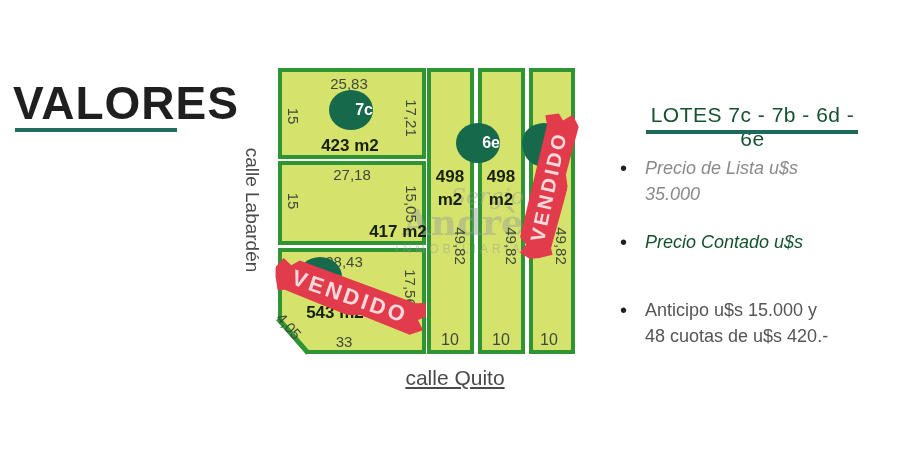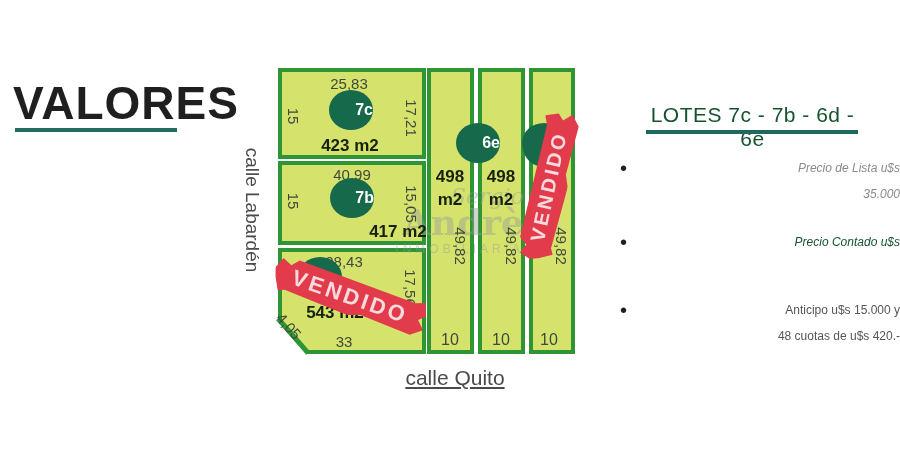--- a/index.html
+++ b/index.html
@@ -69,21 +69,21 @@
   
   .panel-heading{
     position:absolute;left:645px;top:103px;width:215px;text-align:center;
     font-size:21px;color:#14532d;letter-spacing:0.5px;
   }
   .panel-underline{
     position:absolute;left:646px;top:130px;width:212px;height:4px;background:#1c6a5e;
   }
   .bullet-row{position:absolute;left:620px;width:280px;display:flex;align-items:flex-start;}
   .bullet-row .dot{width:25px;font-size:20px;color:#1f1f1f;line-height:26px;}
-  .bullet-row .btxt{flex:1;text-align:right;font-size:12px;line-height:26px;}
+  .bullet-row .btxt{flex:1;text-align:left;font-size:18px;line-height:26px;}
   .b1{top:155px;}.b2{top:229px;}.b3{top:297px;}
   .b1 .btxt{color:#8a8a8a;font-style:italic;}
   .b2 .btxt{color:#14532d;font-style:italic;}
   .b3 .btxt{color:#555555;}
 </style>
 </head>
 <body>
 
 <div class="canvas">
 
@@ -108,26 +108,23 @@
   </div>
 
   <div class="lbl" style="left:349px;top:83px;">25,83</div>
   <div class="lbl rot" style="left:293px;top:116px;">15</div>
   <div class="lbl rot" style="left:411px;top:118px;">17,21</div>
   <div class="badge" style="left:351px;top:110px;">
     <span>7c</span>
   </div>
   <div class="lbl bold" style="left:350px;top:146px;">423 m2</div>
 
-  <div class="lbl" style="left:352px;top:174px;">40,99</div>
+  <div class="lbl" style="left:352px;top:174px;">27,18</div>
   <div class="lbl rot" style="left:293px;top:201px;">15</div>
   <div class="lbl rot" style="left:411px;top:204px;">15,05</div>
-  <div class="badge" style="left:352px;top:198px;">
-    <span>7b</span>
-  </div>
   <div class="lbl bold" style="left:350px;top:232px;margin-left:48px;">417 m2</div>
 
   <div class="lbl" style="left:344px;top:261px;">28,43</div>
   <div class="lbl rot" style="left:410px;top:288px;">17,56</div>
   <div class="badge" style="left:320px;top:277px;"></div>
   <div class="lbl bold" style="left:335px;top:313px;">543 m2</div>
   <div class="lbl" style="left:344px;top:341px;">33</div>
   <div class="lbl rot45" style="left:289px;top:326px;">4,05</div>
 
   <div class="badge" style="left:450px;top:143px;margin-left:28px;">

